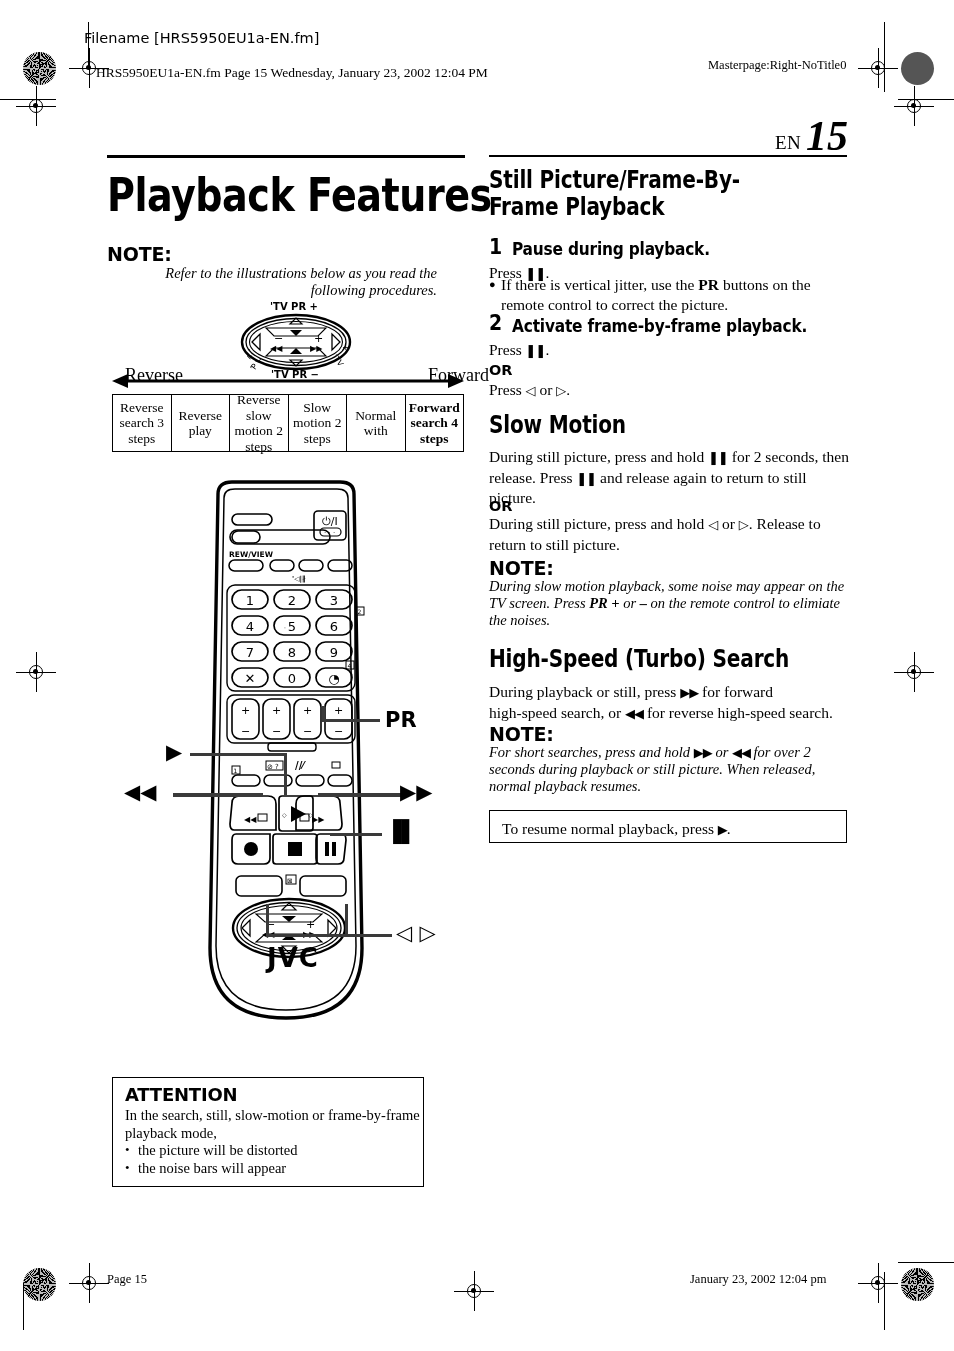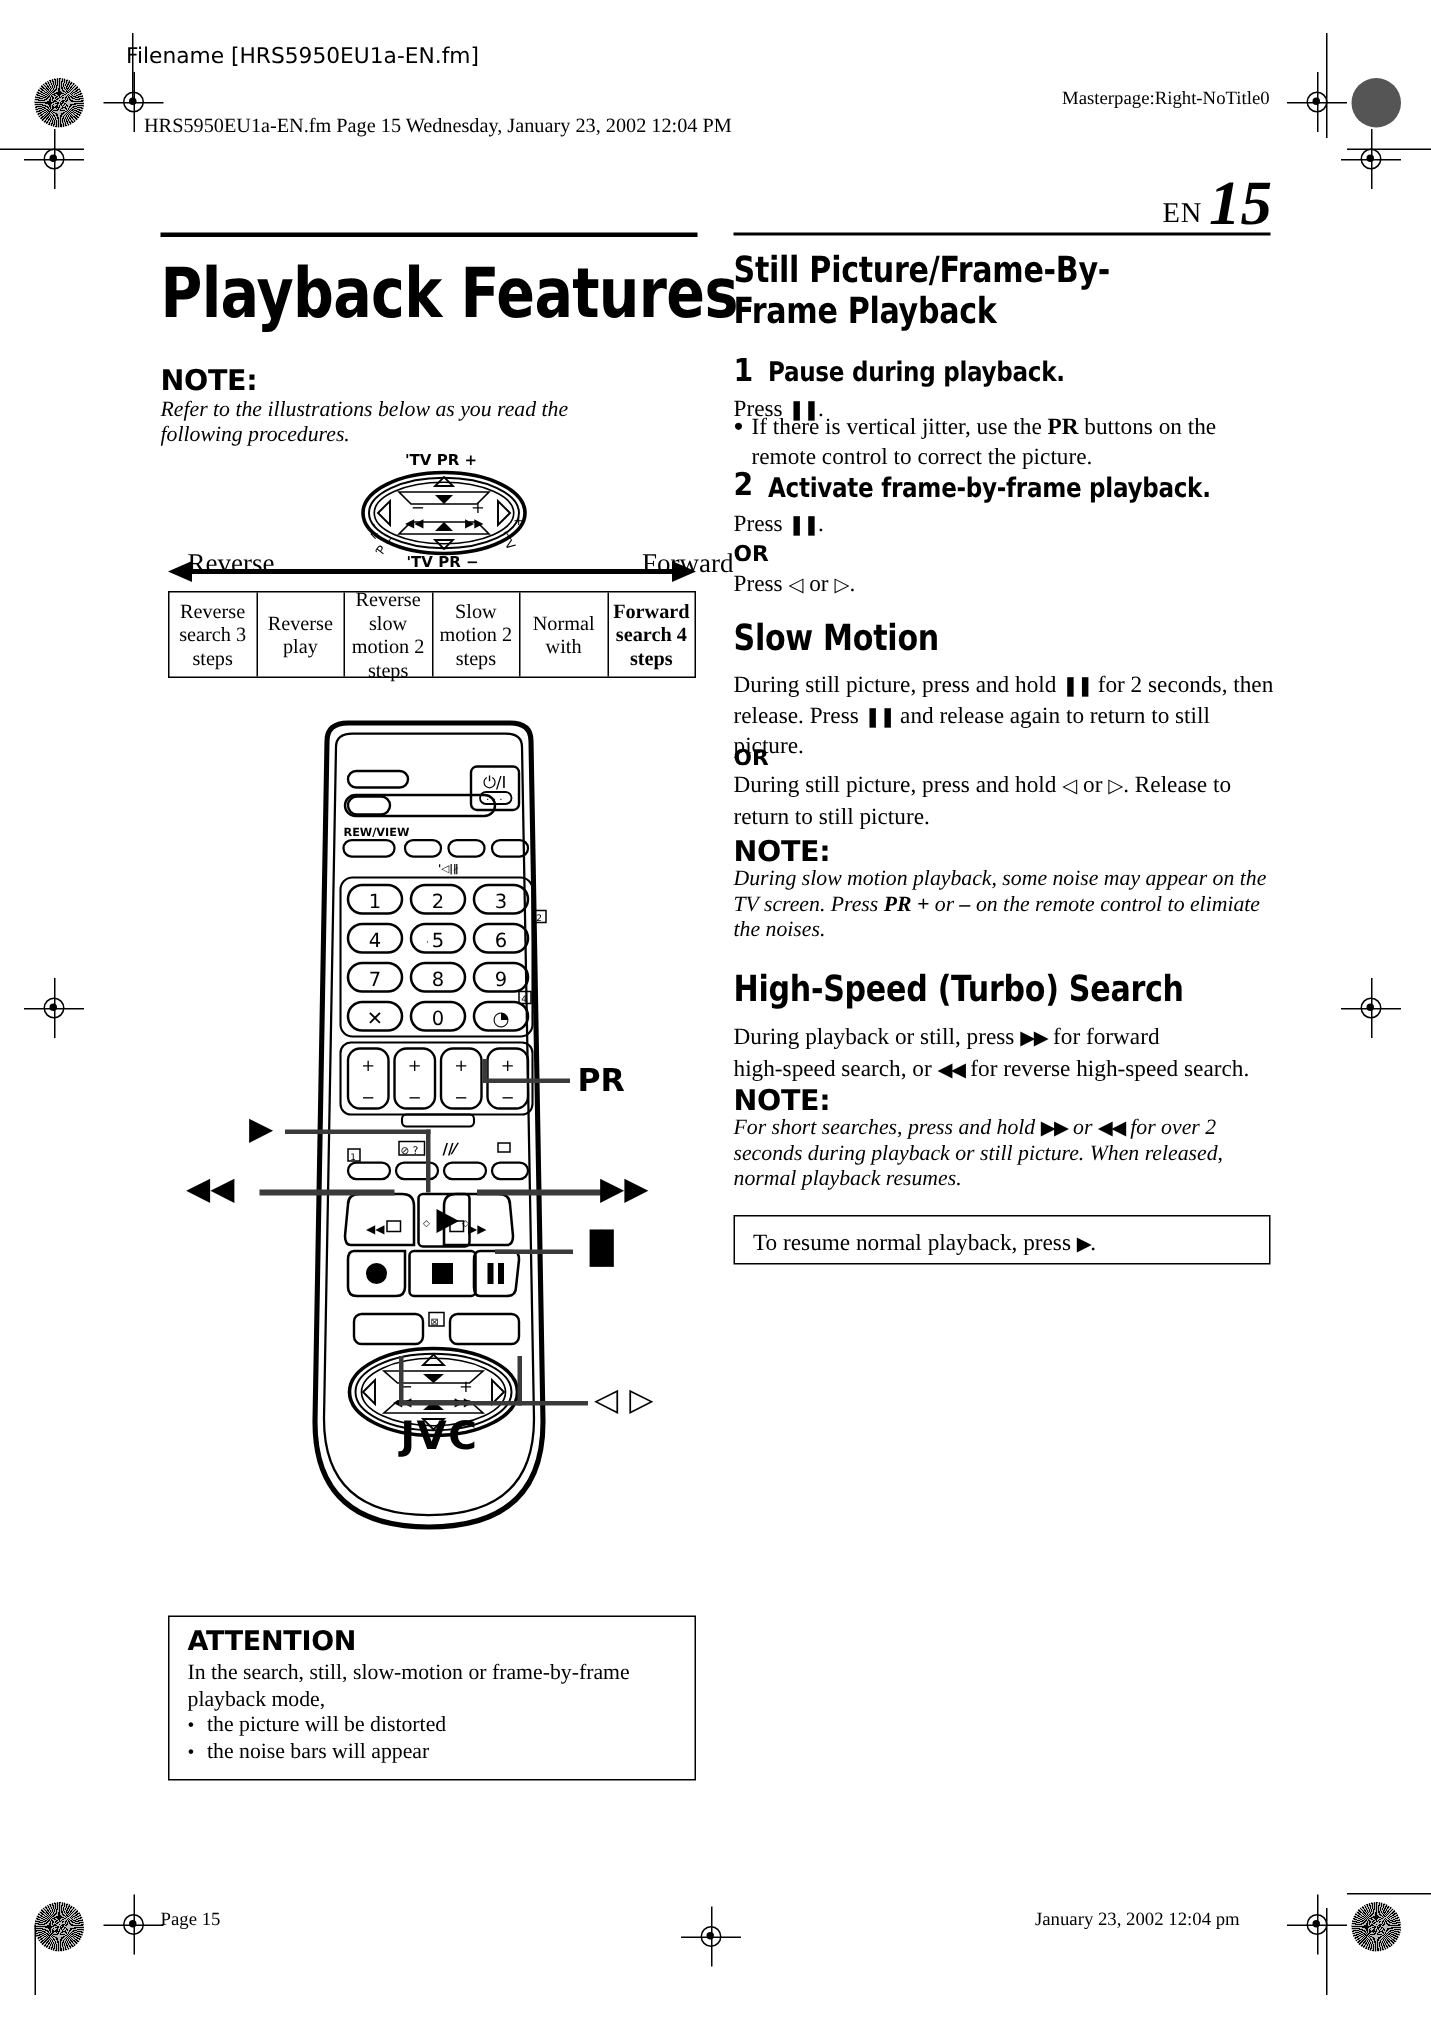--- a/index.html
+++ b/index.html
@@ -266,35 +266,35 @@
 </div>
 <div class="thinline" style="left:898px; top:99px; width:56px; height:1.2px;"></div>
 <div class="thinline" style="left:898px; top:1262px; width:56px; height:1.2px;"></div>
 
 <div class="thinline" style="left:88px; top:22px; width:1.2px; height:47px;"></div>
 <div class="thinline" style="left:884px; top:22px; width:1.2px; height:70px;"></div>
 <div class="thinline" style="left:884px; top:1272px; width:1.2px; height:58px;"></div>
 <div class="thinline" style="left:23px; top:1283px; width:1.2px; height:47px;"></div>
 
 <div class="hdr-filename" style="left:84px; top:30px;">Filename [HRS5950EU1a-EN.fm]</div>
-<div class="hdr-small" style="left:96px; top:76px;">HRS5950EU1a-EN.fm  Page 15  Wednesday, January 23, 2002  12:04 PM</div>
+<div class="hdr-small" style="left:96px; top:65px;">HRS5950EU1a-EN.fm  Page 15  Wednesday, January 23, 2002  12:04 PM</div>
 <div class="hdr-master" style="left:708px; top:58px;">Masterpage:Right-NoTitle0</div>
 
 <div class="ftr" style="left:107px; top:1272px;">Page 15</div>
 <div class="ftr" style="left:690px; top:1272px;">January 23, 2002 12:04 pm</div>
 
 <div class="pagenum-en" style="left:775px; top:132px;">EN</div>
 <div class="pagenum-num" style="left:806px; top:112px;">15</div>
 <div class="rule" style="left:489px; top:155px; width:358px; height:2.2px;"></div>
 <div class="rule" style="left:107px; top:155px; width:358px; height:3.2px;"></div>
 
 <h1 class="title" style="left:107px; top:168px;">Playback Features</h1>
 
 <div class="noteHead" style="left:107px; top:243px;">NOTE:</div>
-<div class="noteBody" style="left:107px; top:265px; width:330px;">Refer to the illustrations below as you read the following procedures.</div>
+<div class="noteBody" style="left:107px; top:265px; width:330px;text-align:right;">Refer to the illustrations below as you read the following procedures.</div>
 
 <div class="abs" style="left:230px; top:298px; width:132px; height:82px;">
   <svg width="132" height="82" viewBox="0 0 132 82">
     <ellipse cx="66" cy="44" rx="54" ry="27" fill="none" stroke="#000" stroke-width="2.4"></ellipse>
     <ellipse cx="66" cy="44" rx="50" ry="23.5" fill="none" stroke="#000" stroke-width="1.3"></ellipse>
     <ellipse cx="66" cy="44" rx="46.5" ry="20.5" fill="none" stroke="#000" stroke-width="1.1"></ellipse>
     <path d="M36 30 L96 30 L88 38 L44 38 Z" fill="none" stroke="#000" stroke-width="1.1"></path>
     <path d="M36 58 L96 58 L88 50 L44 50 Z" fill="none" stroke="#000" stroke-width="1.1"></path>
     <polygon points="60,26 72,26 66,20" fill="none" stroke="#000" stroke-width="1.2"></polygon>
     <polygon points="60,32 72,32 66,38" fill="#000"></polygon>
@@ -492,21 +492,21 @@
 <div class="callout" style="left:400px; top:780px;">▶▶</div>
 
 <div class="leader" style="left:330px; top:833px; width:52px; height:3px;"></div>
 <div class="callout" style="left:385px; top:820px;">▐▌</div>
 
 <div class="leader" style="left:266px; top:904px; width:3px; height:33px;"></div>
 <div class="leader" style="left:345px; top:904px; width:3px; height:33px;"></div>
 <div class="leader" style="left:266px; top:934px; width:126px; height:3px;"></div>
 <div class="callout" style="left:396px; top:921px;">◁ ▷</div>
 
-<div class="attbox" style="left:112px; top:1077px; width:352px; height:110px;">
+<div class="attbox" style="left:112px; top:1077px; width:312px; height:110px;">
   <div class="att-title">ATTENTION</div>
   <div class="att-body">
     <div>In the search, still, slow-motion or frame-by-frame playback mode,</div>
     <ul>
       <li>the picture will be distorted</li>
       <li>the noise bars will appear</li>
     </ul>
   </div>
 </div>
 

